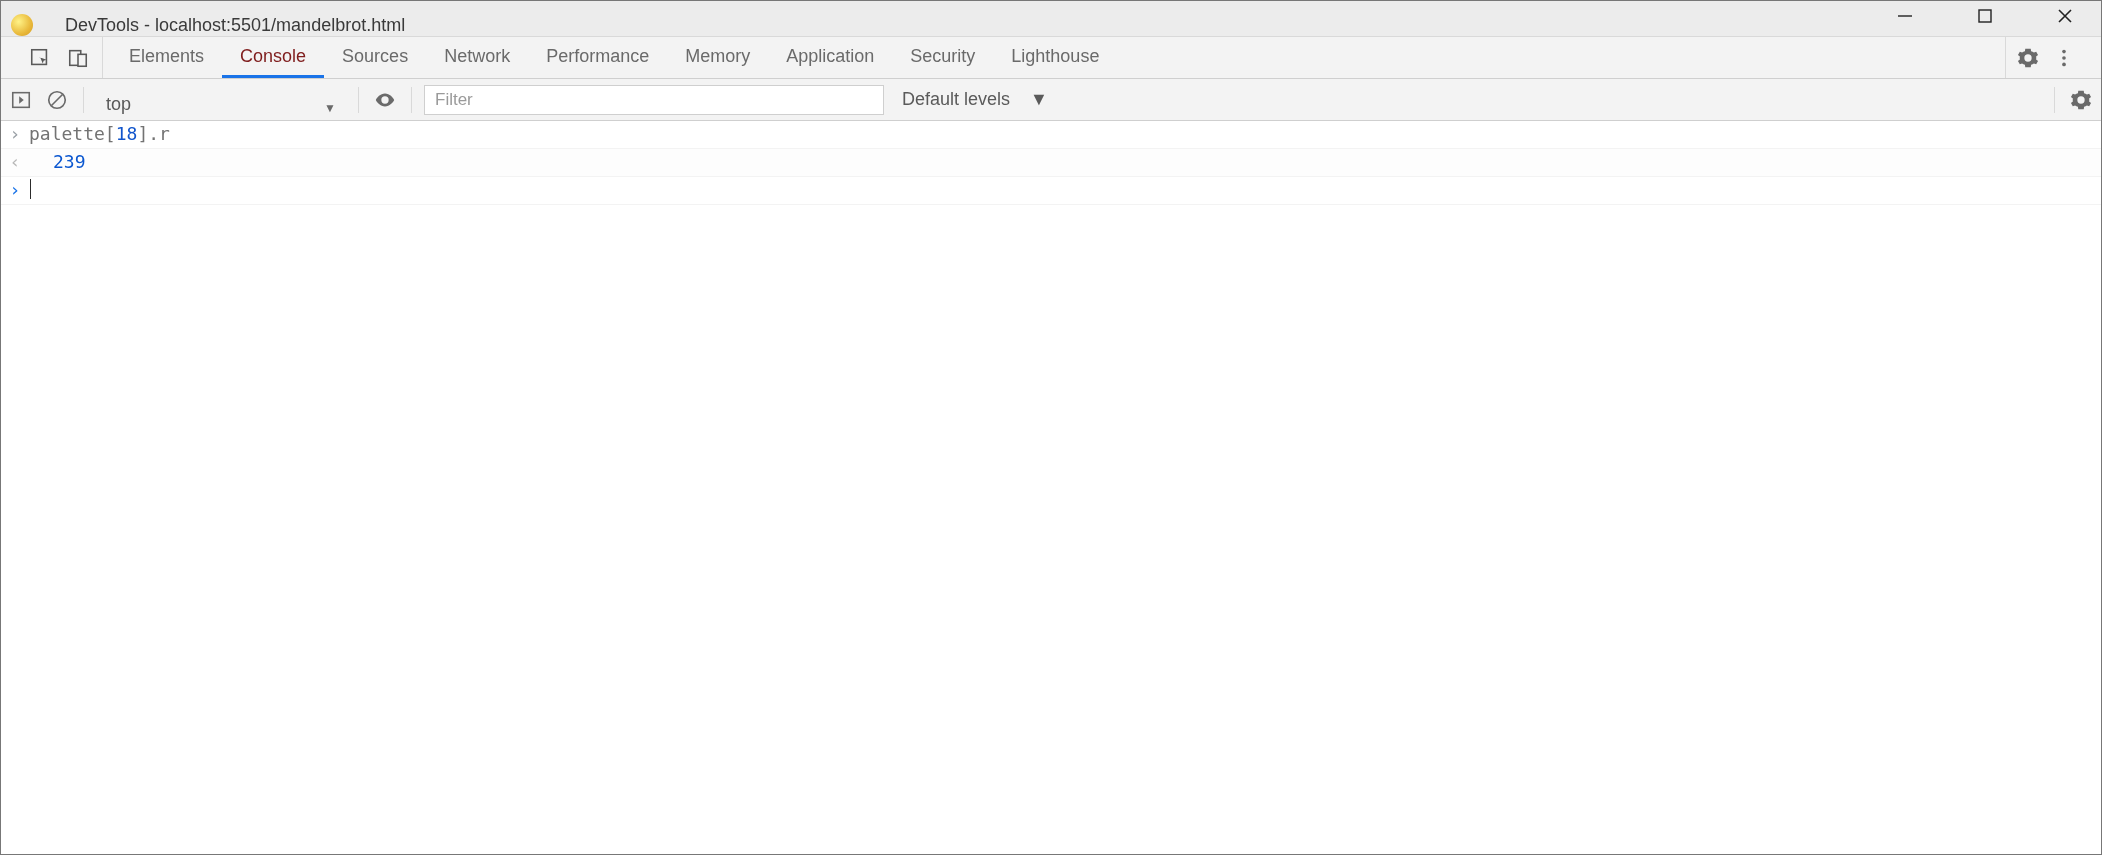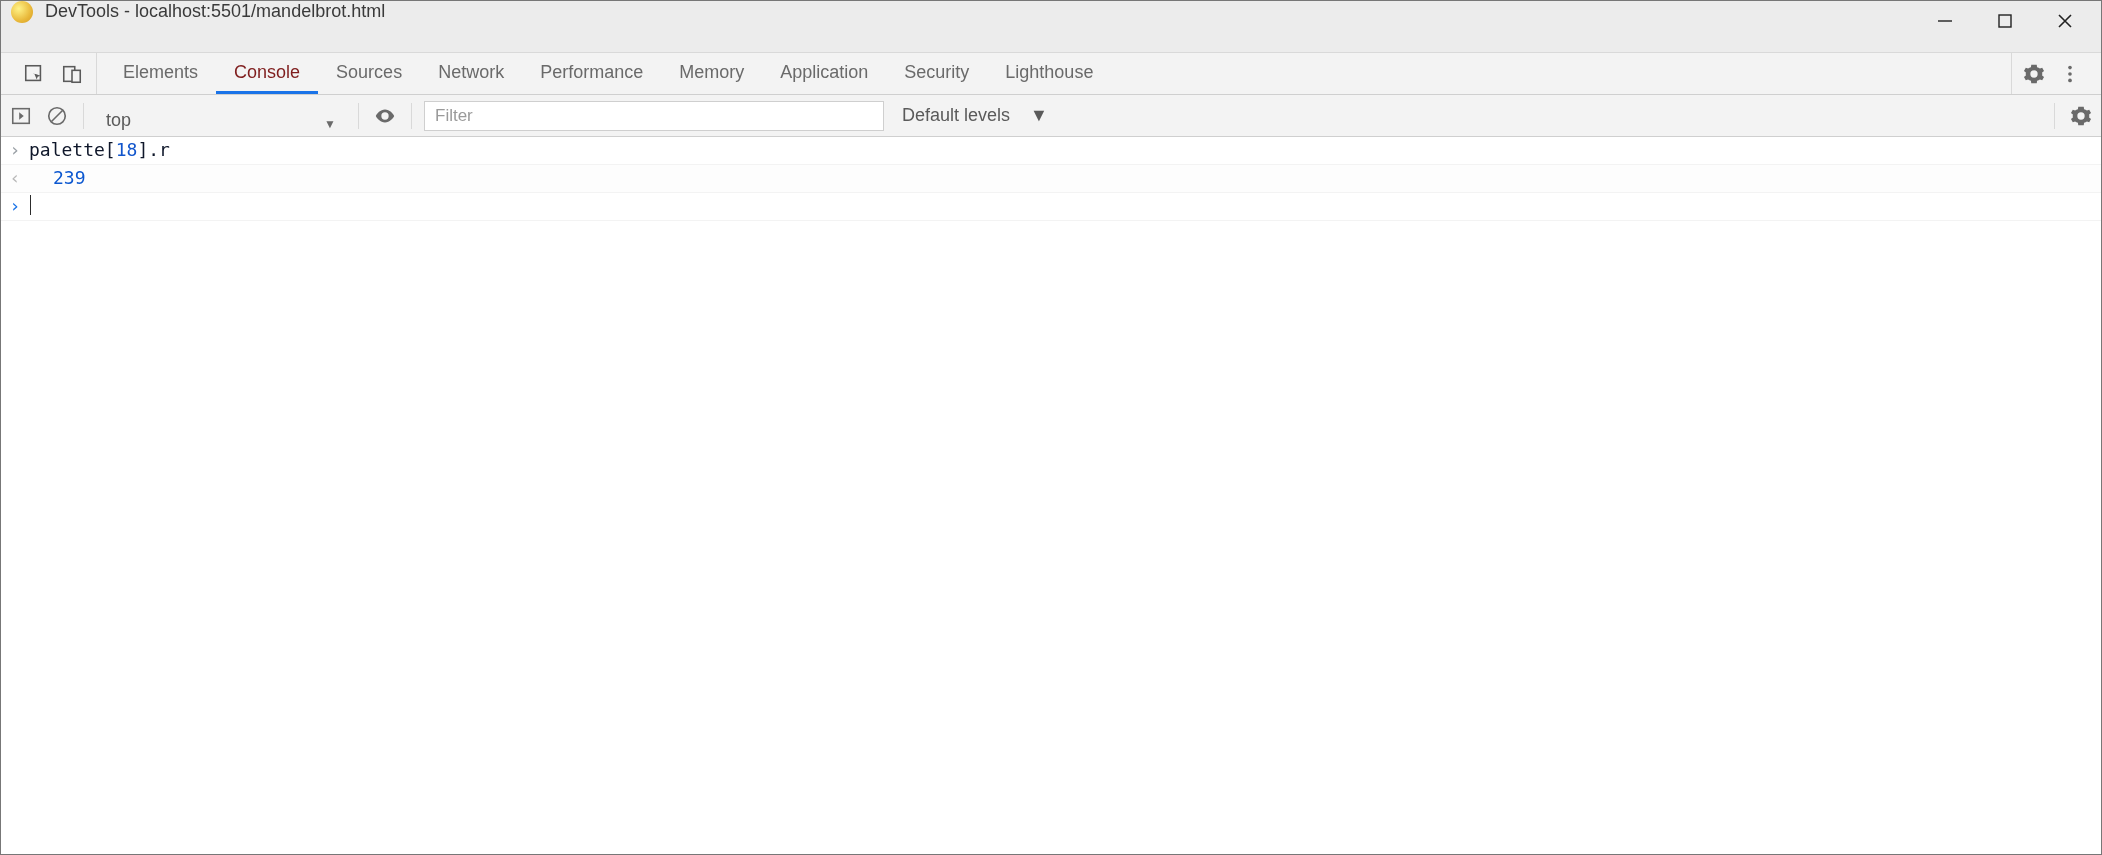--- a/index.html
+++ b/index.html
@@ -13,26 +13,27 @@
   .window {
     width: 2102px;
     height: 855px;
     border: 1px solid #777;
     background: #fff;
     display: flex;
     flex-direction: column;
   }
   
   .titlebar {
-    height: 52px;
+    height: 36px;
     background: #ececec;
     display: flex;
-    align-items: flex-start;
+    align-items: flex-end;
     padding: 0 6px 0 10px;
     border-bottom: 1px solid #d9d9d9;
+    gap: 20px;
   }
   .titlebar .app-icon {
     width: 22px; height: 22px;
     border-radius: 50%;
     background: radial-gradient(circle at 35% 35%, #fff388 0%, #e9b93b 60%, #d49a1f 100%);
     margin-right: 12px;
     flex: 0 0 auto;
   }
   .titlebar .title {
     color: #3a3a3a;
@@ -45,21 +46,21 @@
     color: #222;
   }
   .winbtn svg { width: 16px; height: 16px; }
   
   .tabs-row {
     height: 42px;
     display: flex;
     align-items: stretch;
     border-bottom: 1px solid #cfcfcf;
     background: #f3f3f3;
-    padding: 0 9px;
+    padding: 0 15px;
   }
   .tabs-row .left-tools {
     display: flex;
     align-items: center;
     gap: 10px;
     padding: 0 10px;
     border-right: 1px solid #d9d9d9;
   }
   .tabs-row .tabs {
     display: flex;
@@ -160,21 +161,21 @@
     width: 28px;
     flex: 0 0 auto;
     text-align: center;
     color: #a0a0a0;
     font-family: Consolas, Menlo, monospace;
   }
   .gutter.in { color: #9aa0a6; }
   .gutter.out { color: #b8b8b8; }
   .gutter.prompt { color: #1a73e8; }
   .line { flex: 1 1 auto; white-space: pre; padding-right: 10px; }
-  .tok-default { color: #0f172a; }
+  .tok-default { color: #737373; }
   .tok-num { color: #1155cc; }
   .tok-result { color: #0b57d0; margin-left: 24px; }
   .cursor {
     display: inline-block;
     width: 1px; height: 20px;
     background: #2c2c2c;
     vertical-align: -3px;
     margin-left: 1px;
   }
 </style>

